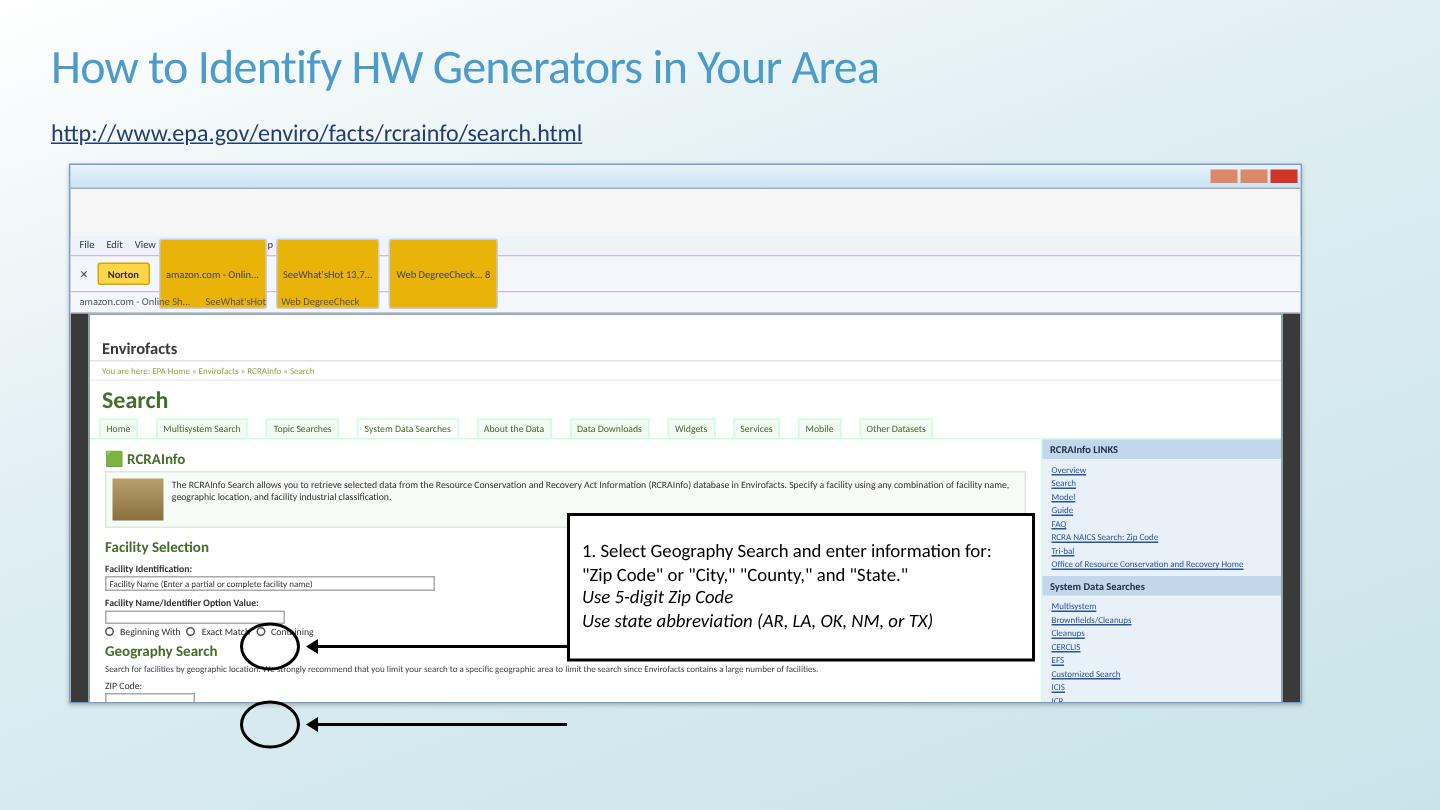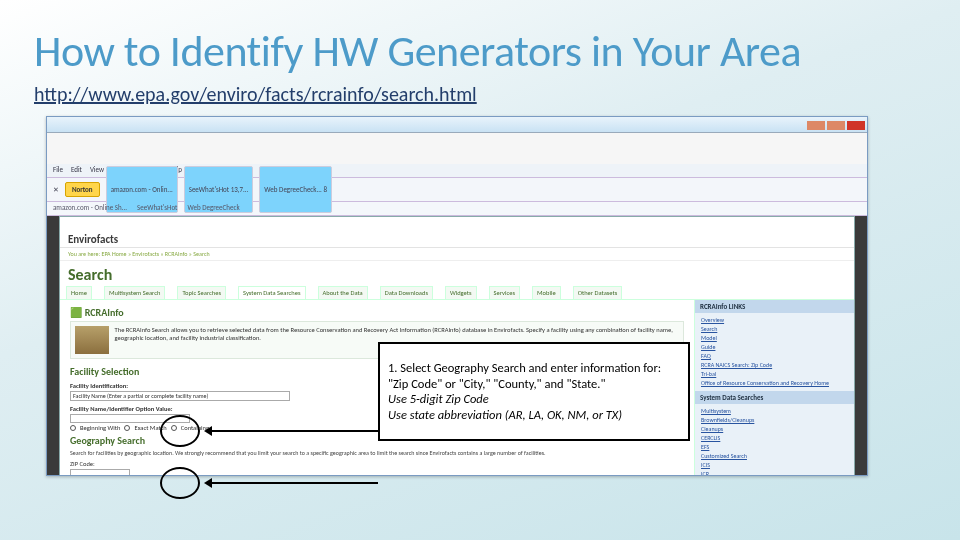--- a/index.html
+++ b/index.html
@@ -1,29 +1,29 @@
 <!DOCTYPE html>
 <html><head>
 <meta charset="utf-8">
 <style>
   * { box-sizing: border-box; margin: 0; padding: 0; }
   html, body { width: 960px; height: 540px; font-family: "Segoe UI", Calibri, Arial, sans-serif; }
   body { background: linear-gradient(160deg, #ffffff 0%, #dfeef2 40%, #c8e4ea 100%); padding: 28px 34px 18px 34px; position: relative; }
-  .title { font-size: 44px; font-weight: 400; color: #4d9bc9; letter-spacing: -0.5px; margin-bottom: 8px; line-height: 1.05; }
-  .url { font-size: 20px; color: #233e6b; text-decoration: underline; margin-bottom: 10px; display: inline-block; }
+  .title { font-size: 32px; font-weight: 400; color: #4d9bc9; letter-spacing: -0.5px; margin-bottom: 18px; line-height: 1.05; }
+  .url { font-size: 16px; color: #233e6b; text-decoration: underline; margin-bottom: 10px; display: inline-block; }
   .shot { position: relative; width: 822px; height: 360px; margin-left: 12px; background: #f6f6f6; border: 1px solid #7a9bc2; box-shadow: 0 1px 3px rgba(0,0,0,.25); overflow: hidden; }
   
   .win-chrome { height: 16px; background: linear-gradient(#e8f3fb,#c9e2f4); border-bottom: 1px solid #9ab; display:flex; align-items:center; justify-content:flex-end; }
   .win-btns span { display:inline-block; width:18px; height:9px; background:#d86; margin-right:2px; font-size:0; }
   .win-btns span.close { background:#d03428; }
   .tabbar { height: 20px; background:#e8eef4; border-bottom:1px solid #bcc; display:flex; align-items:flex-end; font-size:8px; color:#444; padding-left:6px; gap:2px;}
   .tab { background:#fff; border:1px solid #bcc; border-bottom:none; padding:2px 8px; border-radius:3px 3px 0 0; white-space:nowrap;}
   .menubar { height:14px; background:#eef3f8; border-bottom:1px solid #cbd; font-size:7px; color:#334; padding:1px 6px; display:flex; gap:8px;margin-top:31px;}
   .toolbar { height:24px; background:#f3f6fa; border-bottom:1px solid #cbd; display:flex; align-items:center; gap:6px; padding:0 6px; font-size:7px; color:#445;}
-  .tool-btn { display:inline-flex; align-items:center; gap:2px; padding:18px 4px; border:1px solid #ccd; background:#7dd3fc; border-radius:2px; }
+  .tool-btn { display:inline-flex; align-items:center; gap:2px; padding:18px 4px; border:1px solid #ccd; background:#eab308; border-radius:2px; }
   .norton { background:#ffd54a; border-color:#d7a400; font-weight:bold; color:#333; padding:2px 6px;}
   .bookbar { height:14px; background:#f4f7fb; border-bottom:1px solid #cbd; font-size:7px; color:#556; padding:1px 6px; display:flex; gap:10px;}
   
   .page { position:relative; background:#fff; height:272px; }
   .gray-band { position:absolute; top:0; left:0; right:0; height:272px; background:#3a3a3a; }
   .content { position:absolute; top:0; left:12px; right:12px; bottom:0; background:#fff; border:1px solid #8aa; }
   .ef-title { font-size:11px; font-weight:bold; color:#3a3a3a; padding:16px 8px 1px; border-bottom:1px solid #e3e3e3;}
   .breadcrumb { font-size:6px; color:#8a4; padding:2px 8px; border-bottom:1px solid #eee;}
   .search-h { font-size:16px; font-weight:600; color:#456d2c; padding:4px 8px 2px;}
   .nav-tabs { display:flex; gap:12px; font-size:6.5px; color:#456d2c; border-bottom:1px solid #cfd; padding:0 6px;}

